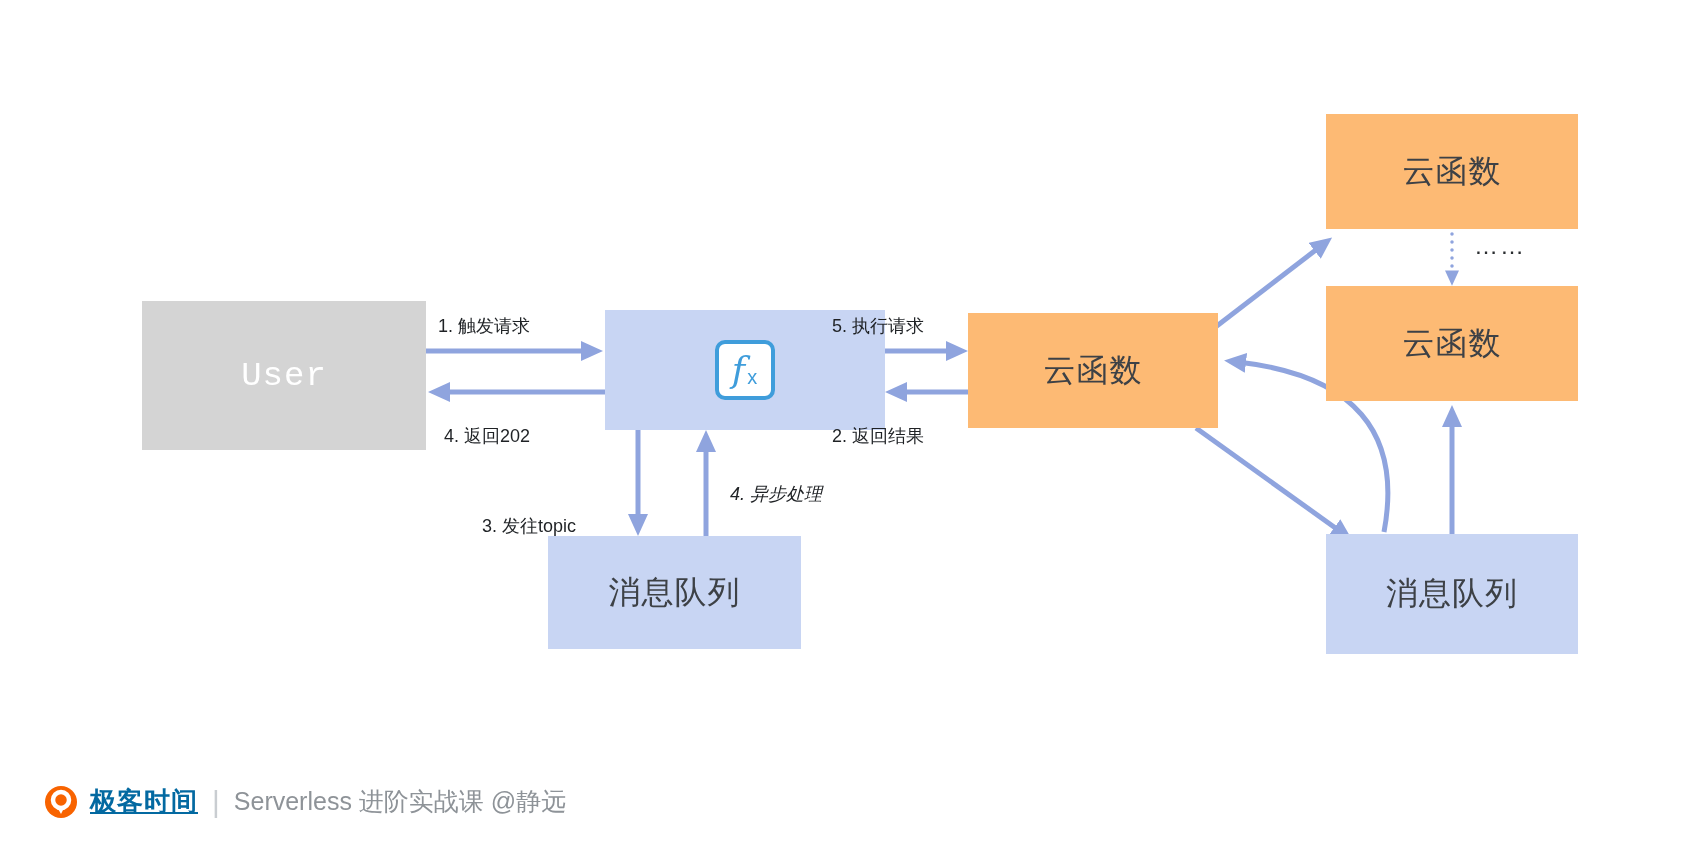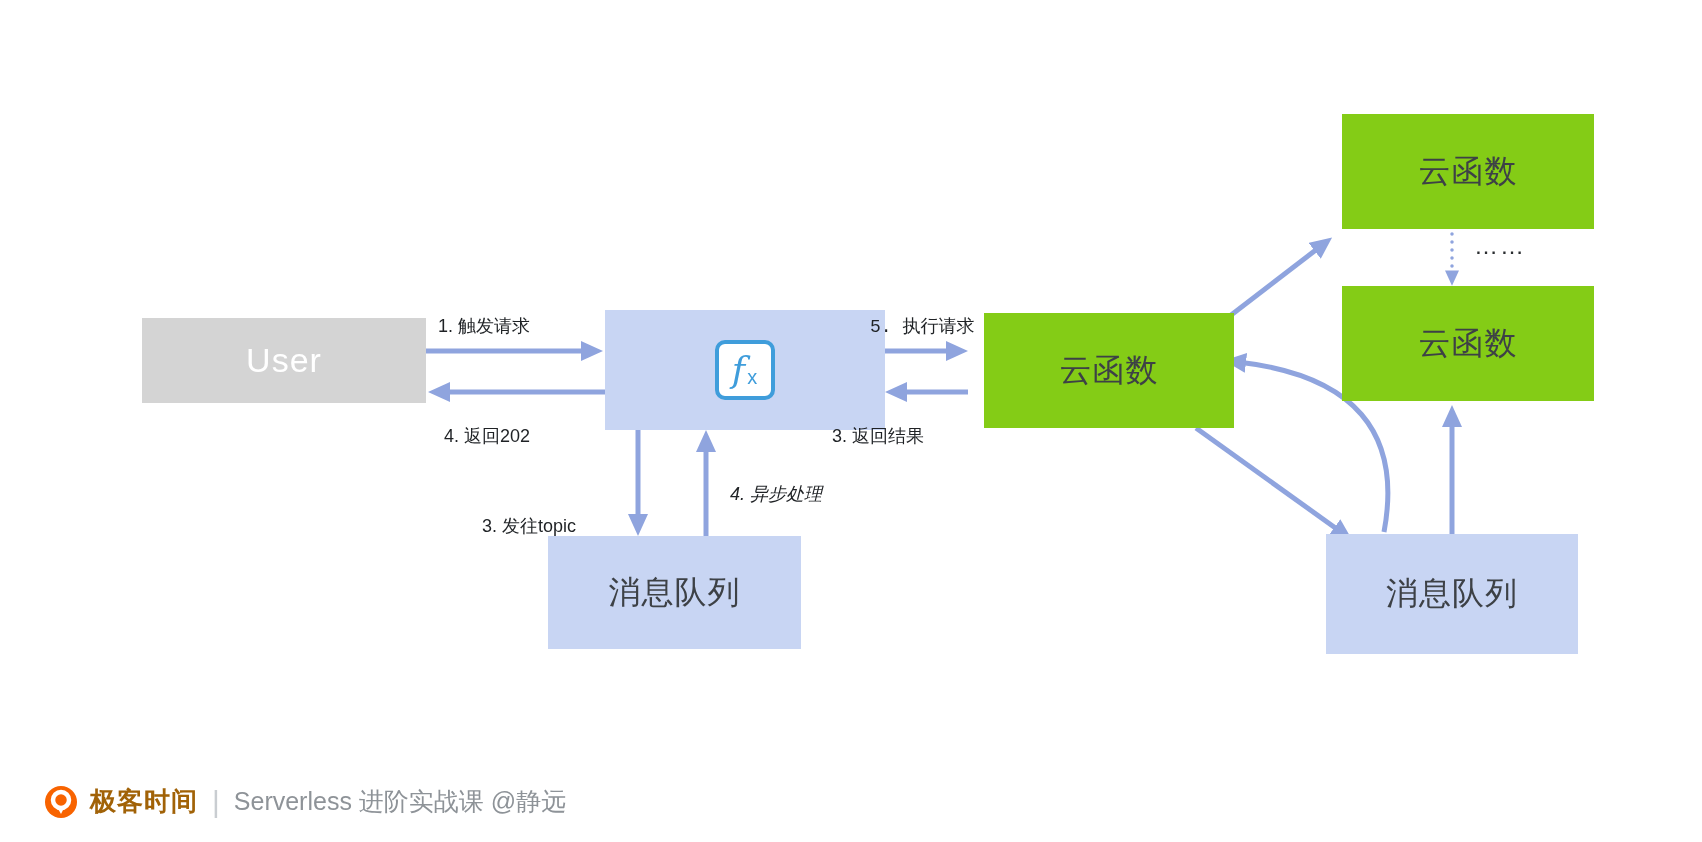--- a/index.html
+++ b/index.html
@@ -7,44 +7,44 @@
     position:relative;width:1702px;height:842px;background:#ffffff;overflow:hidden;
     font-family:"Liberation Sans","DejaVu Sans",sans-serif;
   }
   svg.arrows{position:absolute;left:0;top:0;z-index:1;}
   .box{
     position:absolute;z-index:2;display:flex;align-items:center;justify-content:center;
     font-size:32px;color:#3d4146;letter-spacing:1px;
   }
   .box.gray{background:#d4d4d4;color:#ffffff;font-size:34px;}
   .box.blue{background:#c8d5f3;}
-  .box.green{background:#84cc16;margin-left:16px;}
-  #user{left:142px;top:318px;width:284px;height:85px;}
+  .box.green{background:#fdba74;}
+  #user{left:142px;top:301px;width:284px;height:149px;font-family:Liberation Mono, monospace;}
   #faas{left:605px;top:310px;width:280px;height:120px;gap:14px;}
   #fn-main{left:968px;top:313px;width:250px;height:115px;}
   #fn-top{left:1326px;top:114px;width:252px;height:115px;}
   #fn-right{left:1326px;top:286px;width:252px;height:115px;}
   #mq-right{left:1326px;top:534px;width:252px;height:120px;}
   #mq-main{left:548px;top:536px;width:253px;height:113px;}
   .fx-icon{
     width:52px;height:52px;background:#ffffff;border:4px solid #3f9ddb;border-radius:10px;
     display:flex;align-items:center;justify-content:center;color:#3f9ddb;flex:0 0 auto;
   }
   .fx-f{font-family:"DejaVu Serif","Liberation Serif",serif;font-style:italic;font-size:36px;line-height:1;}
   .fx-x{font-size:20px;line-height:1;margin-top:14px;margin-left:1px;}
   .lbl{position:absolute;z-index:3;font-size:18px;color:#1f2225;white-space:nowrap;}
   #l1{left:438px;top:314px;}
   #l2{left:444px;top:424px;}
   #l3{left:482px;top:482px;margin-top:32px;}
   #l4{left:730px;top:482px;font-style:italic;}
-  #l5{left:870px;top:314px;font-family:Liberation Mono, monospace;}
+  #l5{left:832px;top:314px;}
   #l6{left:832px;top:424px;}
   #l-ellipsis{left:1474px;top:232px;font-size:24px;letter-spacing:2px;color:#2a2d30;}
   .footer{position:absolute;left:44px;top:784px;z-index:3;display:flex;align-items:center;gap:12px;}
-  .brand{font-size:26px;font-weight:bold;color:#a16207;letter-spacing:1px;}
+  .brand{font-size:26px;font-weight:bold;color:#0369a1;letter-spacing:1px;text-decoration:underline;}
   .sep{font-size:30px;color:#c9cdd1;font-weight:100;margin:0 2px;}
   .course{font-size:25px;color:#8e9398;}
 </style>
 </head>
 <body>
 
 <div class="stage">
 
   <svg class="arrows" width="1702" height="842" viewBox="0 0 1702 842" fill="none">
     <defs>
@@ -94,21 +94,21 @@
 
   <div class="box blue" id="mq-main">
     <span>消息队列</span>
   </div>
 
   <div class="lbl" id="l1">1. 触发请求</div>
   <div class="lbl" id="l2">4. 返回202</div>
   <div class="lbl" id="l3">3. 发往topic</div>
   <div class="lbl" id="l4">4. 异步处理</div>
   <div class="lbl" id="l5">5. 执行请求</div>
-  <div class="lbl" id="l6">3. 返回结果</div>
+  <div class="lbl" id="l6">2. 返回结果</div>
   <div class="lbl" id="l-ellipsis">……</div>
 
   <div class="footer">
     <svg width="34" height="34" viewBox="0 0 34 34">
       <circle cx="17" cy="17" r="16" fill="#f86300"></circle>
       <circle cx="17" cy="15" r="8" fill="none" stroke="#ffffff" stroke-width="4.5"></circle>
       <path d="M12.5 21 L17 29 L21 21 Z" fill="#ffffff"></path>
       <circle cx="17" cy="15" r="3.5" fill="#f86300"></circle>
     </svg>
     <span class="brand">极客时间</span>

